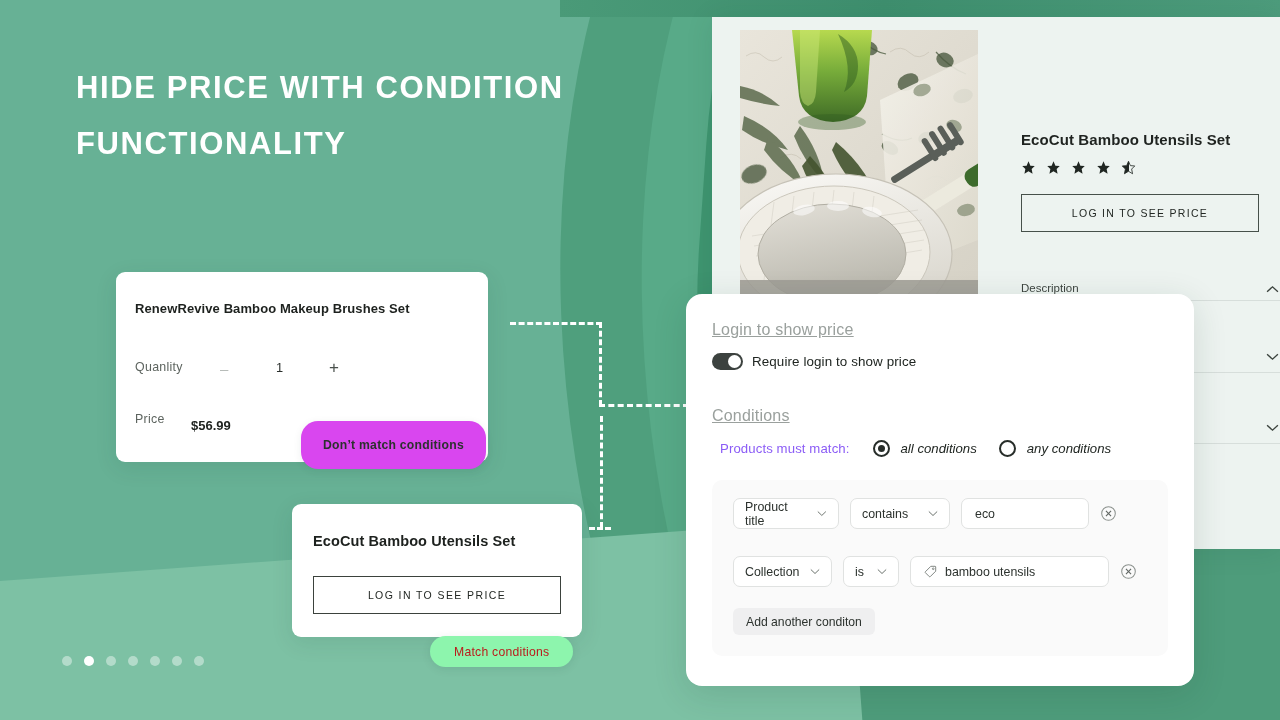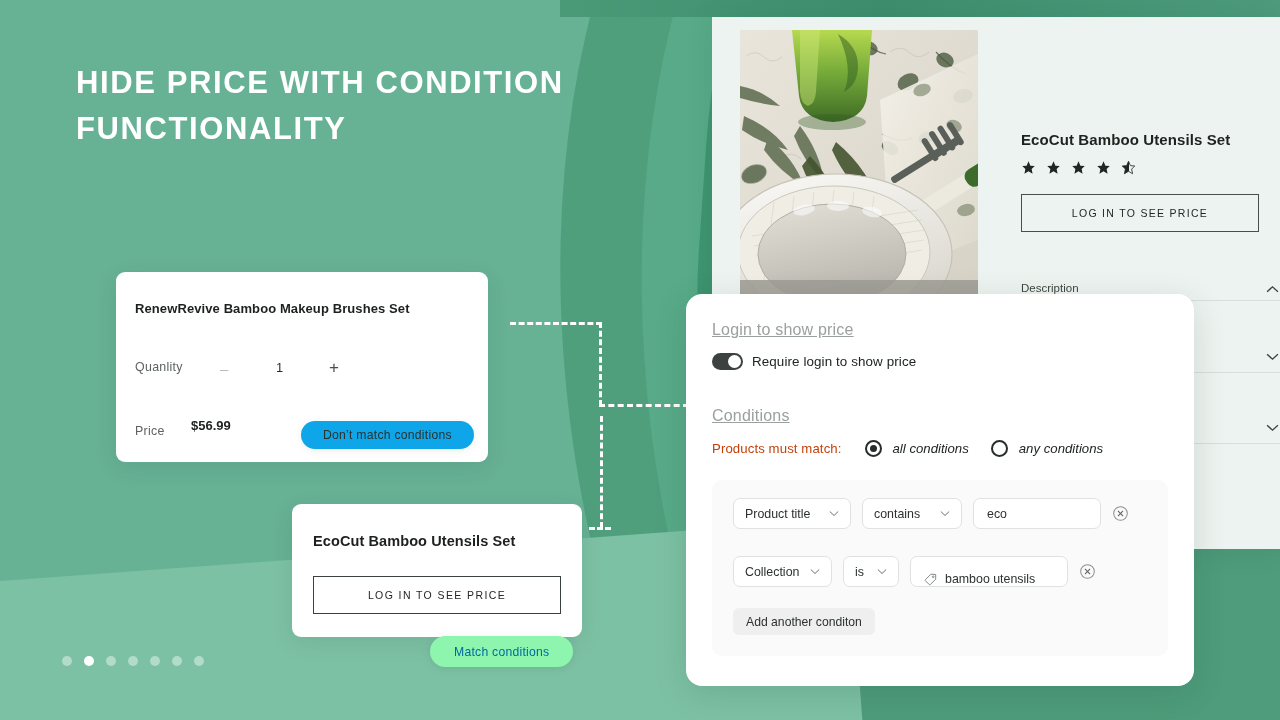--- a/index.html
+++ b/index.html
@@ -97,21 +97,21 @@
     position:absolute; left:1021px; width:259px; height:26px;
     display:flex; align-items:flex-end; justify-content:space-between;
   }
   .acc-row .lbl { font-size:11.5px; color:#3d443f; }
   .chev { width:15px; height:9px; display:block; }
 
   
   .headline {
     position:absolute; left:76px; top:60px; width:600px;
     color:#ffffff;
-    font-size:31px; font-weight:bold; line-height:46px;
+    font-size:31px; font-weight:bold; line-height:56px;
     letter-spacing:1.6px;
     text-transform:uppercase;
   }
   .subcopy {
     position:absolute; left:76px; top:165px; width:545px;
     color:#f2faf6; font-size:14.4px; line-height:26px;
     letter-spacing:.15px;
   }
 
   
@@ -131,30 +131,31 @@
     font-size:13px; font-weight:bold; color:#1d211e;
     letter-spacing:.1px;
   }
   .c1-qty-label {
     position:absolute; left:19px; top:88px;
     font-size:12.4px; color:#5d645f; letter-spacing:.3px;
   }
   .c1-minus { position:absolute; left:104px; top:88px; font-size:15px; color:#b7bcb9; }
   .c1-val   { position:absolute; left:160px; top:88px; font-size:12.8px; color:#2a2f2c; }
   .c1-plus  { position:absolute; left:213px; top:86px; font-size:17px; color:#4a514c; }
-  .c1-price-label { position:absolute; left:19px; top:152px; font-size:12.4px; color:#5d645f; letter-spacing:.3px; }
+  .c1-price-label { position:absolute; left:19px; top:140px; font-size:12.4px; color:#5d645f; letter-spacing:.3px; }
   .c1-price-val   { position:absolute; left:75px; top:146px; font-size:13px; font-weight:bold; color:#1d211e; }
 
   .badge-nomatch {
     position:absolute; left:301px; top:421px;
-    height:28px; padding:0 22px;
-    background:#0ea5e9; border-radius:17px;
+    height:48px; padding:0 22px;
+    background:#d946ef; border-radius:17px;
     display:flex; align-items:center; justify-content:center;
     font-size:12.2px; color:#2c312e; letter-spacing:.25px;
     box-shadow:0 2px 8px rgba(20,60,45,.08);
+    font-weight:bold;
   }
 
   
   .card2 {
     position:absolute; left:292px; top:504px;
     width:290px; height:133px;
     background:#ffffff; border-radius:9px;
     box-shadow:0 6px 22px rgba(20,60,45,.10);
   }
   .c2-title {
@@ -168,21 +169,21 @@
     border:1px solid #3b423d; background:transparent;
     display:flex; align-items:center; justify-content:center;
     font-size:10.5px; letter-spacing:1.4px; color:#232824;
     font-family:"Liberation Sans", sans-serif;
   }
   .badge-match {
     position:absolute; left:430px; top:636px;
     height:31px; padding:12px 24px;
     background:#8df5ad; border-radius:16px;
     display:flex; align-items:center; justify-content:center;
-    font-size:12.2px; color:#0369a1; letter-spacing:.25px;
+    font-size:12.2px; color:#b91c1c; letter-spacing:.25px;
     box-shadow:0 2px 10px rgba(20,60,45,.10);
   }
 
   
   .settings {
     position:absolute; left:686px; top:294px;
     width:508px; height:392px;
     background:#ffffff; border-radius:16px;
     box-shadow:0 8px 34px rgba(20,60,45,.14);
   }
@@ -201,21 +202,21 @@
     position:absolute; right:2px; top:2px;
     width:13px; height:13px; border-radius:50%;
     background:#ffffff;
   }
   .toggle-label {
     position:absolute; left:66px; top:60px;
     font-size:13.4px; color:#202622; letter-spacing:.1px;
   }
 
   .match-line { position:absolute; left:26px; top:146px; display:flex; align-items:center; }
-  .match-line .mlbl { font-size:13.2px; color:#c2410c; letter-spacing:.1px; }
+  .match-line .mlbl { font-size:13.2px; color:#8b5cf6; letter-spacing:.1px;margin-left:8px; }
   .radio-wrap { display:flex; align-items:center; gap:11px;font-style:italic; }
   .radio {
     width:17px; height:17px; border-radius:50%;
     border:2px solid #272d29; position:relative; flex:none;
   }
   .radio.on::after {
     content:""; position:absolute; left:3px; top:3px;
     width:7px; height:7px; border-radius:50%; background:#272d29;
   }
   .radio-text { font-size:13.2px; color:#202622; }
@@ -478,21 +479,21 @@
       <span style="width:22px;"></span>
       <span class="radio-wrap">
         <span class="radio"></span>
         <span class="radio-text">any conditions</span>
       </span>
     </div>
 
     <div class="cond-box">
 
       <div class="cond-row r1">
-        <span class="sel" style="width:118px;">
+        <span class="sel" style="width:106px;">
           <span>Product title</span>
           <svg style="width:10px;height:7px;margin-left:auto;" viewBox="0 0 12 8">
               <polyline points="1,1.6 6,6.4 11,1.6" fill="none" stroke="#6b726d" stroke-width="1.2"></polyline>
             </svg>
         </span>
         <span class="sel" style="width:100px;gap:8px;">
           <span>contains</span>
           <svg style="width:10px;height:7px;margin-left:auto;" viewBox="0 0 12 8">
               <polyline points="1,1.6 6,6.4 11,1.6" fill="none" stroke="#6b726d" stroke-width="1.2"></polyline>
             </svg>
@@ -512,21 +513,21 @@
           <svg style="width:10px;height:7px;margin-left:auto;" viewBox="0 0 12 8">
               <polyline points="1,1.6 6,6.4 11,1.6" fill="none" stroke="#6b726d" stroke-width="1.2"></polyline>
             </svg>
         </span>
         <span class="sel" style="width:56px;">
           <span>is</span>
           <svg style="width:10px;height:7px;margin-left:auto;" viewBox="0 0 12 8">
               <polyline points="1,1.6 6,6.4 11,1.6" fill="none" stroke="#6b726d" stroke-width="1.2"></polyline>
             </svg>
         </span>
-        <span class="txtfield" style="width:158px;align-items:flex-end;">
+        <span class="txtfield" style="width:199px;">
           <svg style="width:13px;height:13px;flex:none;" viewBox="0 0 20 20">
             <path d="M10.5 2 H17 a1 1 0 0 1 1 1 V9.5 L9.6 17.9 a1 1 0 0 1 -1.4 0 L2.1 11.8 a1 1 0 0 1 0 -1.4 Z" fill="none" stroke="#6b726d" stroke-width="1.3"></path>
             <circle cx="14.2" cy="5.8" r="1.3" fill="none" stroke="#6b726d" stroke-width="1.2"></circle>
           </svg>
           <span>bamboo utensils</span>
         </span>
         <svg class="rm-btn" viewBox="0 0 20 20">
           <circle cx="10" cy="10" r="8" fill="none" stroke="#8b918d" stroke-width="1.2"></circle>
           <path d="M7 7 L13 13 M13 7 L7 13" stroke="#606662" stroke-width="1.3" fill="none"></path>
         </svg>

